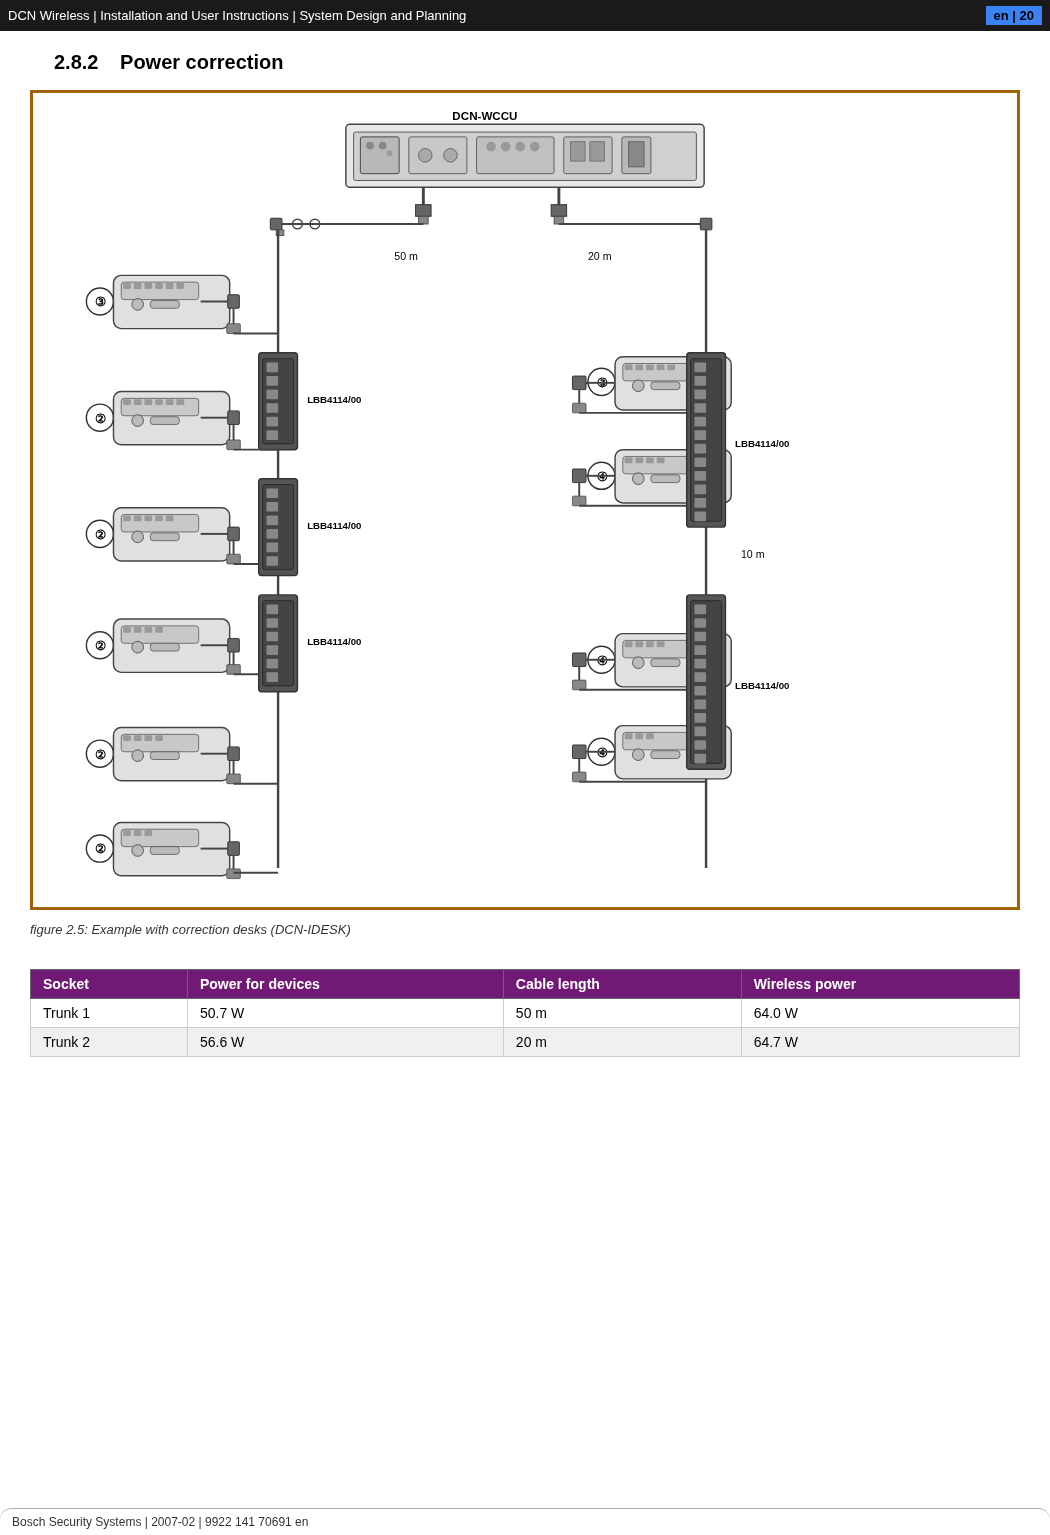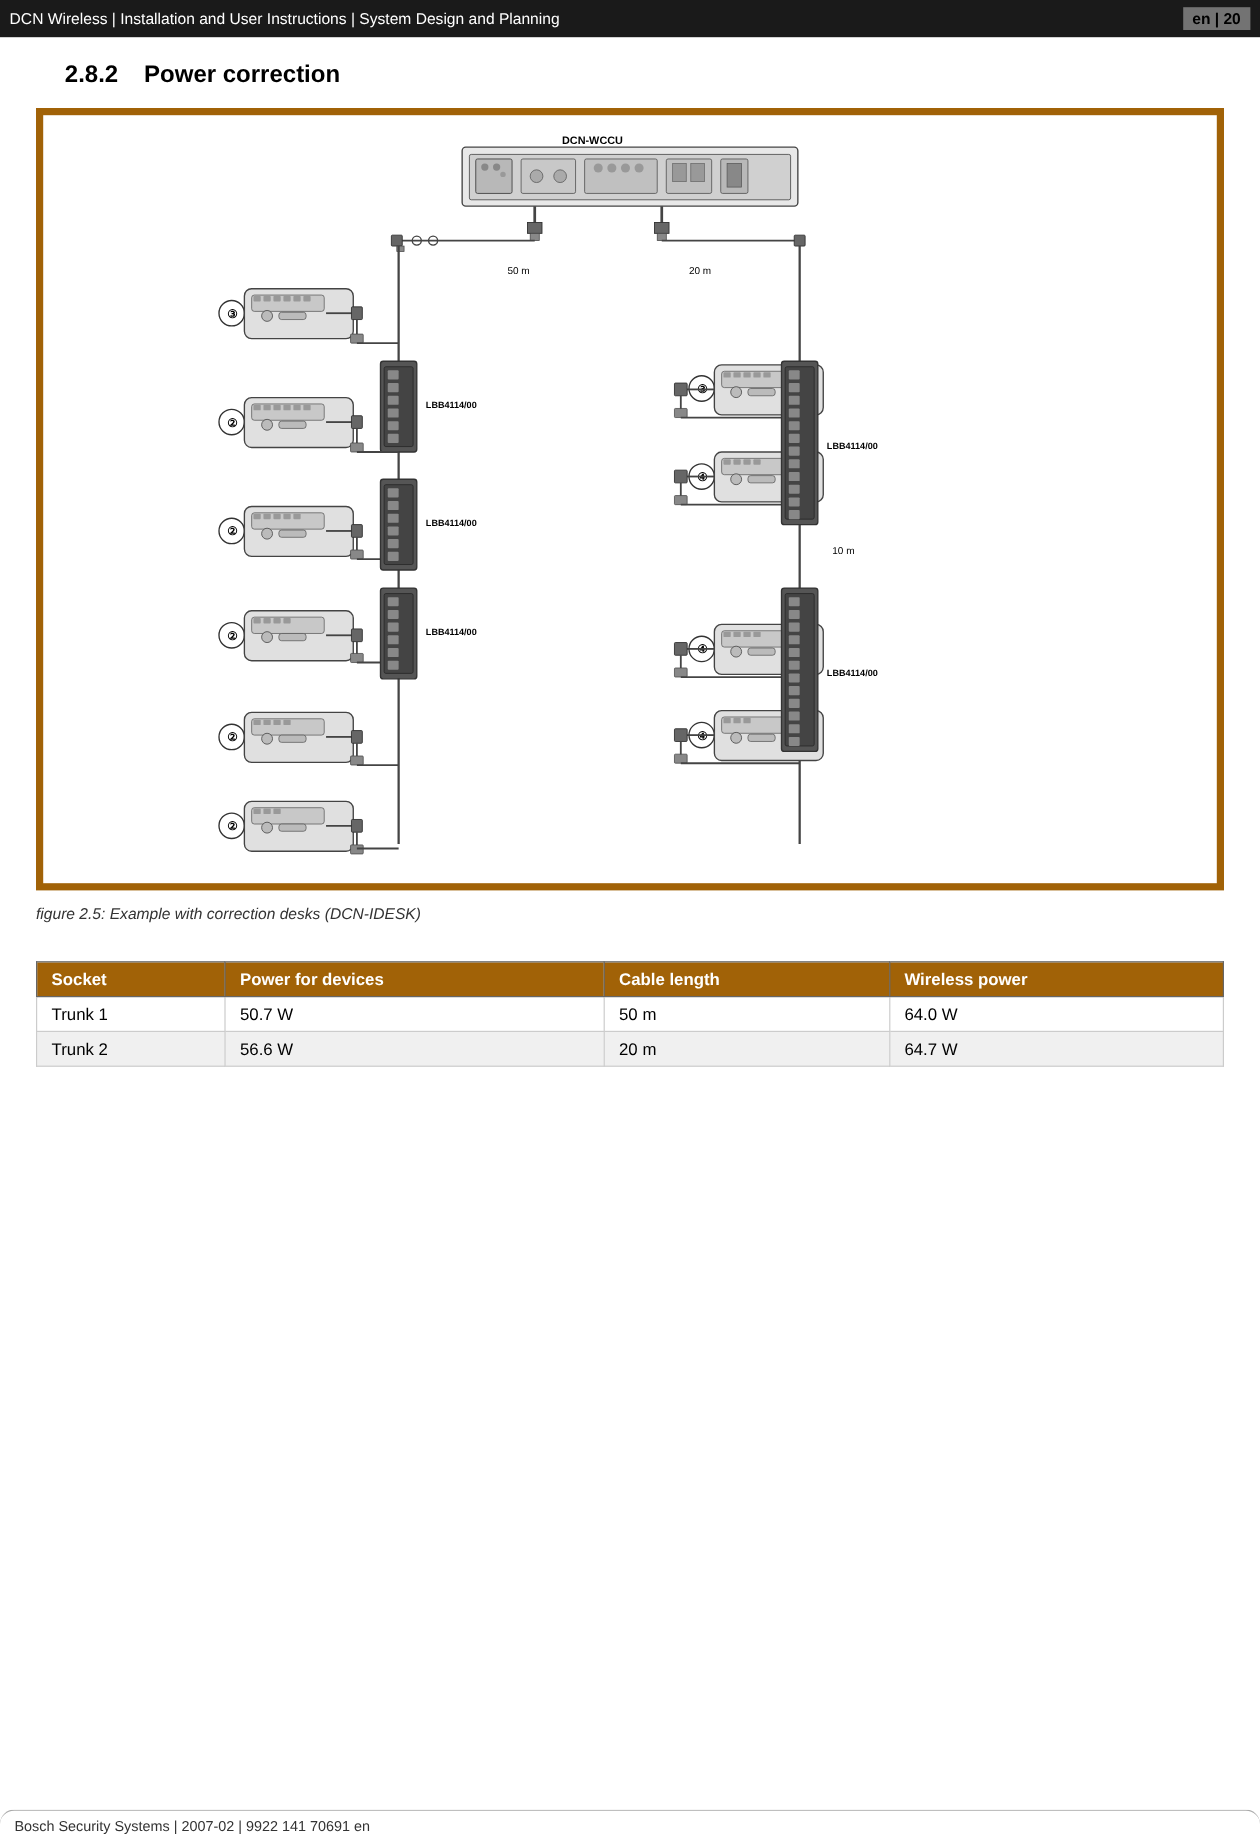--- a/index.html
+++ b/index.html
@@ -16,21 +16,21 @@
     .header {
       display: flex;
       justify-content: space-between;
       align-items: center;
       padding: 6px 8px;
       background: #1a1a1a;
       color: #fff;
       font-size: 13px;
     }
     .header-page {
-      background: #737373;
+      background: #3b82f6;
       color: #000;
       padding: 2px 8px;
       font-weight: bold;
       font-size: 13px;
     }
 
     
     .main-content {
       padding: 20px 30px;
     }
@@ -41,27 +41,27 @@
       font-weight: bold;
       margin-bottom: 16px;
     }
     .section-number {
       margin-right: 16px;
       margin-left: 24px;
     }
 
     
     .diagram-container {
-      border: 6px solid #a16207;
+      border: 3px solid #a16207;
       background: #fff;
       padding: 10px;
       margin-bottom: 12px;
       position: relative;
       width: 990px;
-      height: 652px;
+      height: 820px;
     }
 
     
     .diagram-svg {
       width: 100%;
       height: 100%;
     }
 
     
     .figure-caption {
@@ -77,21 +77,21 @@
       font-size: 13px;
       margin-bottom: 0;
       color: #333;
     }
     .data-table {
       width: 100%;
       border-collapse: collapse;
       font-size: 14px;
     }
     .data-table th {
-      background: #a16207;
+      background: #701a75;
       color: #fff;
       text-align: left;
       padding: 6px 12px;
       font-weight: bold;
       border: 1px solid #666;
     }
     .data-table td {
       padding: 6px 12px;
       border: 1px solid #ccc;
     }

